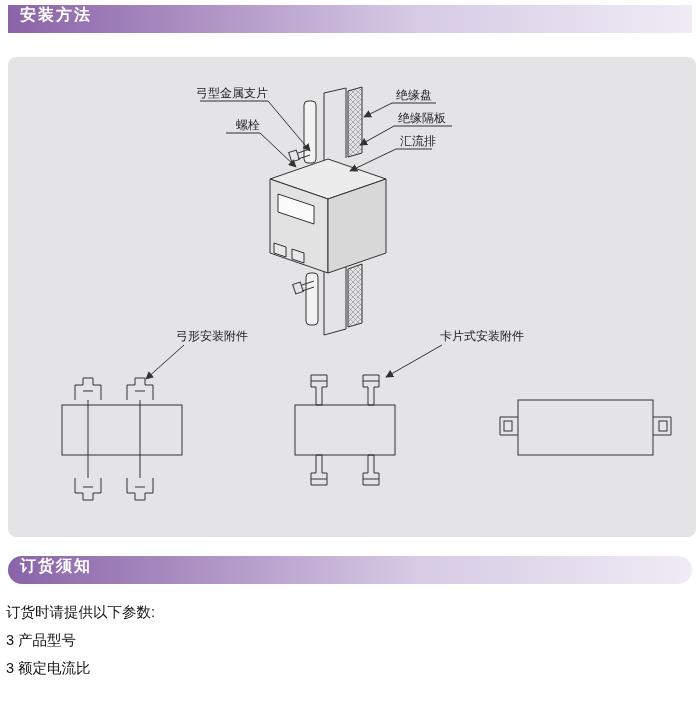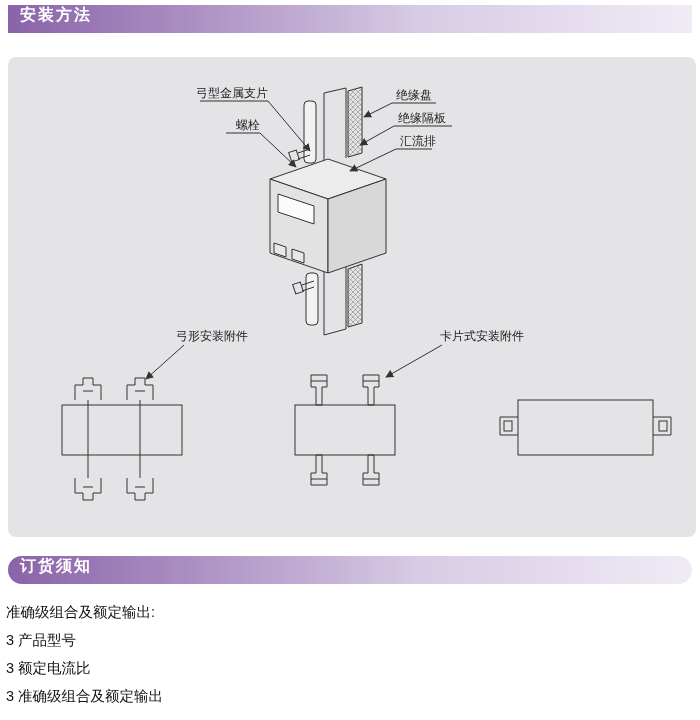--- a/index.html
+++ b/index.html
@@ -165,19 +165,18 @@
         <rect x="651" y="364" width="8" height="10"></rect>
       </g>
     </svg>
   </div>
 
   <div class="section-header header-ordering">
     <span>订货须知</span>
   </div>
 
   <div class="ordering-notes">
-    <p>准确级组合及额定输出:</p>
+    <p>订货时请提供以下参数:</p>
     <p>3 产品型号</p>
     <p>3 额定电流比</p>
-    <p>3 准确级组合及额定输出</p>
   </div>
 
 </div>
 
 </body></html>

